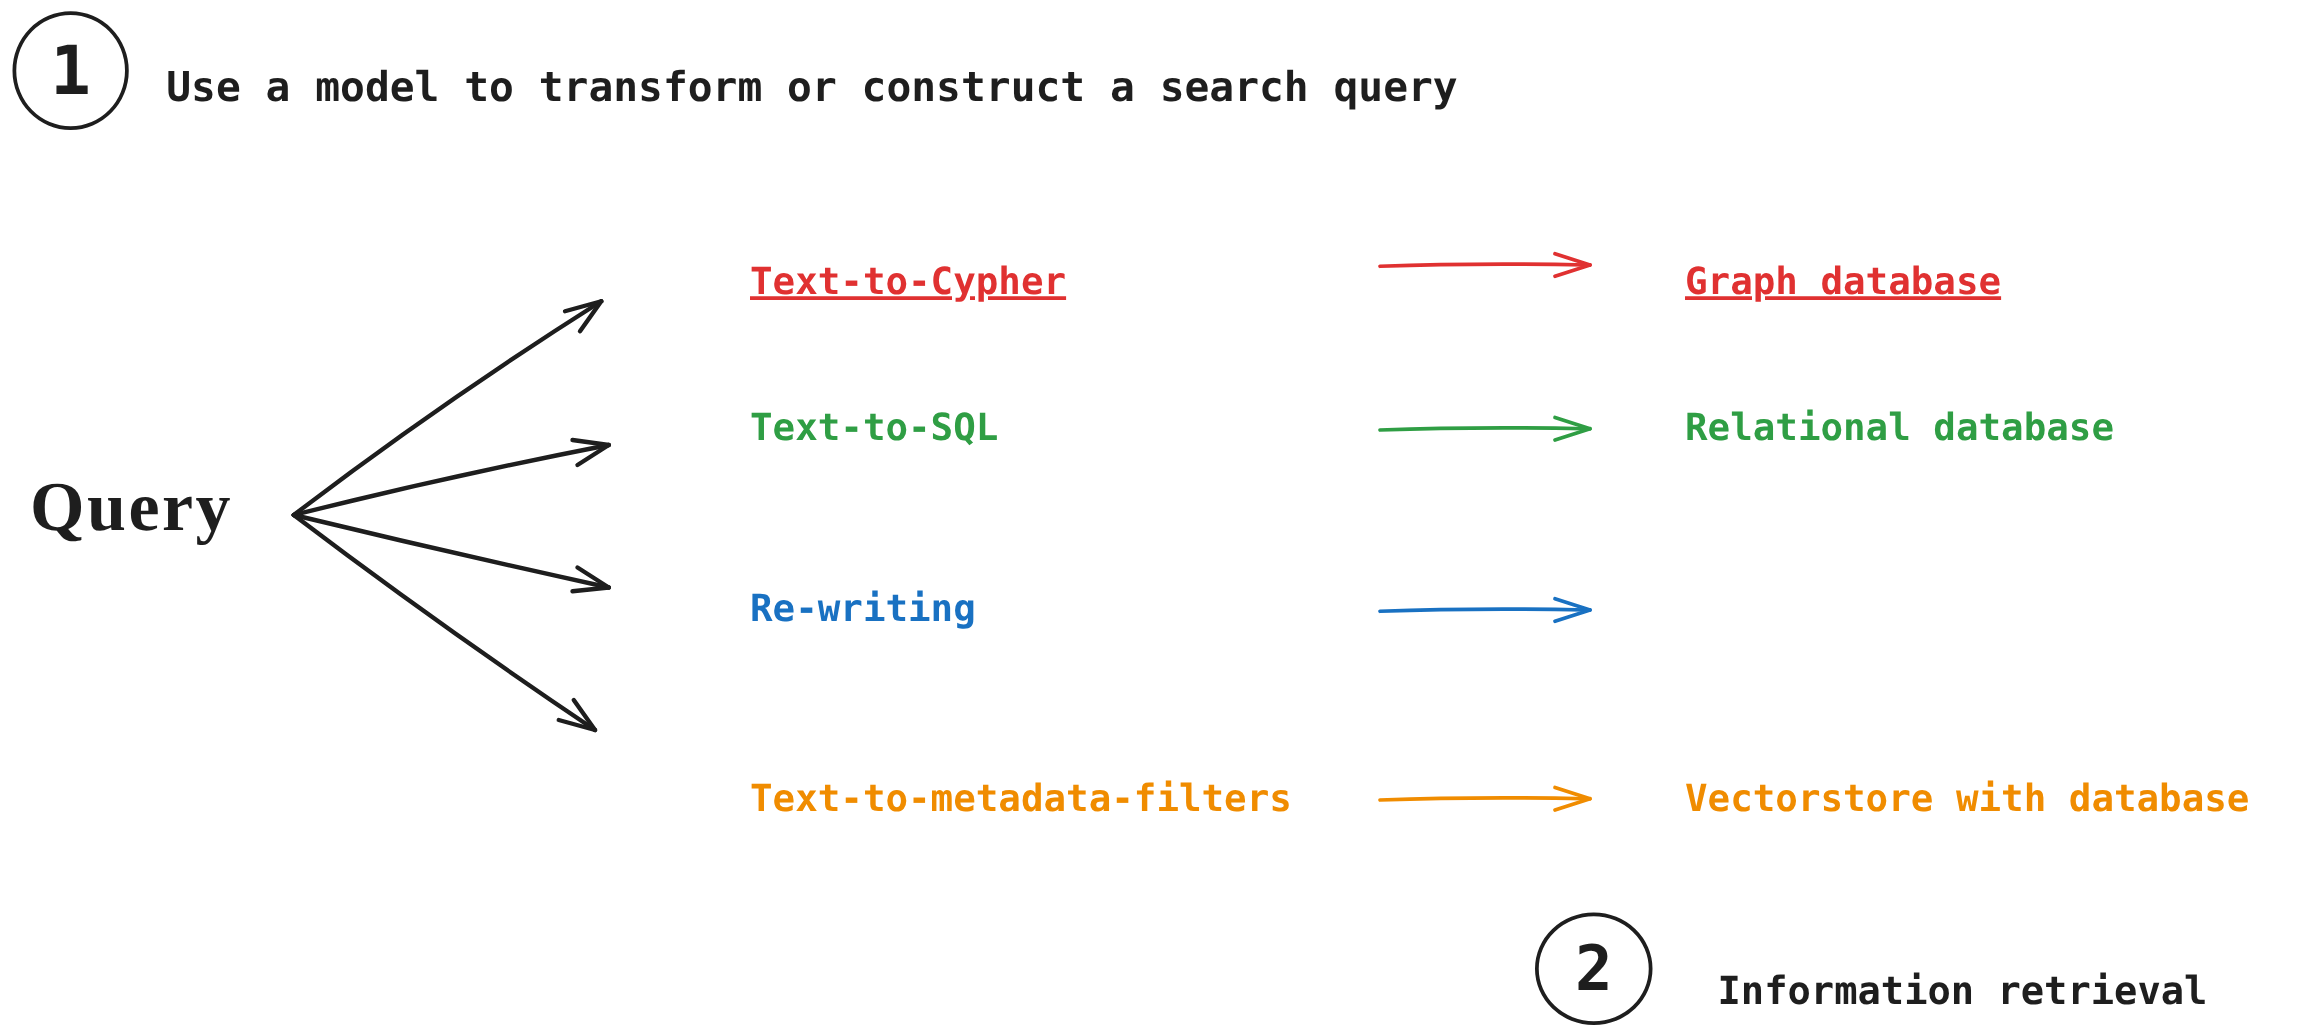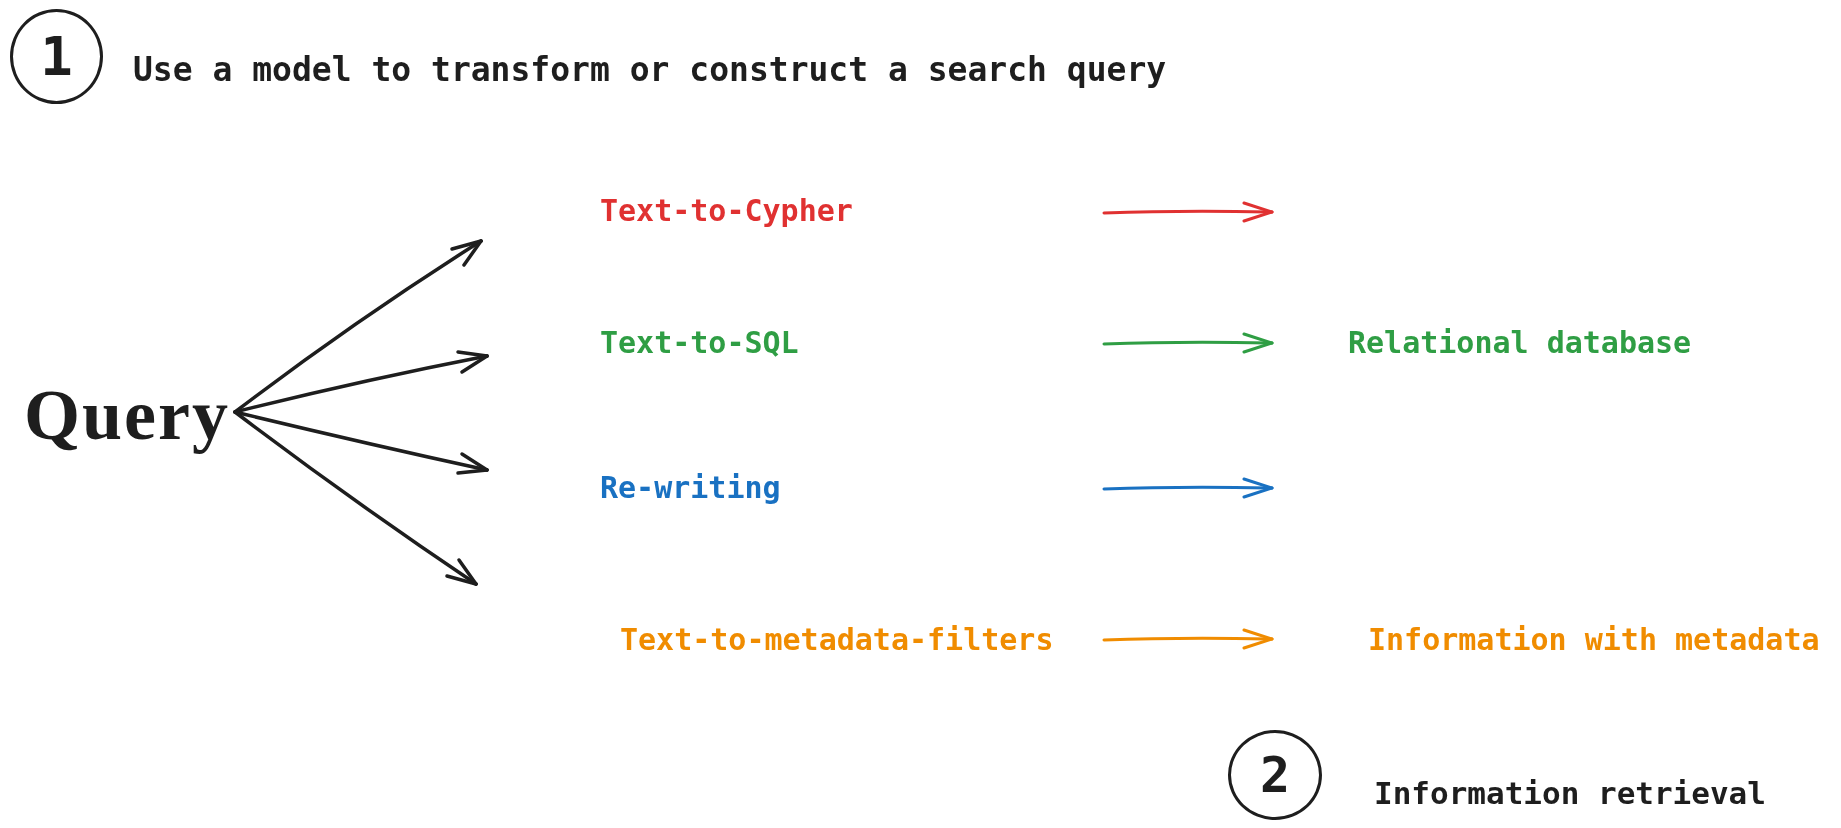--- a/index.html
+++ b/index.html
@@ -40,43 +40,43 @@
   #step2-circle { left: 1228px; top: 730px; width: 94px; height: 90px; }
   #step2-number { font-size: 50px; }
   #step2-label  { left: 1374px; top: 759px; font-size: 31px; text-align: center; }
 
   
   .query-word {
     position: absolute;
     left: 24px;
     top: 374px;
     font-family: cursive;
-    font-size: 72px;
+    font-size: 56px;
     font-weight: bold;
     color: #1e1e1e;
     letter-spacing: 2px;
     white-space: nowrap;
   }
 
   
   .fan-svg { position: absolute; left: 225px; top: 190px; }
 
   
   .row-label {
     position: absolute;
     font-weight: bold;
     font-size: 30px;
     line-height: 40px;
     white-space: nowrap;
   }
   .flow-arrow { position: absolute; }
-  .t1 { top: 191px; } .g1 { top: 198px; }
+  .t1 { top: 206px; text-decoration: underline; } .g1 { top: 198px; }
   .t2 { top: 323px; } .g2 { top: 329px; }
   .t3 { top: 468px; } .g3 { top: 474px; }
-  .t4 { top: 620px; margin-left: 20px; } .g4 { top: 625px; }
+  .t4 { top: 620px; } .g4 { top: 625px; }
   .src { left: 600px; }
   .arr { left: 1100px; }
   .dst { left: 1348px; }
 </style>
 </head>
 <body>
 
 <div class="canvas">
 
   <div id="step1-circle" class="badge-circle">
@@ -104,20 +104,21 @@
   </svg>
 
   <div class="row-label src t1" style="color: rgb(224, 49, 49);">Text-to-Cypher</div>
   <svg class="flow-arrow arr g1" width="185" height="28" viewBox="0 0 185 28">
     <g fill="none" stroke-width="3" stroke-linecap="round" stroke="#e03131">
       <path d="M4 15 C 60 13 120 13 169 14"></path>
       <path d="M172 14 L144 5"></path>
       <path d="M172 14 L144 23"></path>
     </g>
   </svg>
+  <div class="row-label dst t1" style="color: rgb(224, 49, 49);">Graph database</div>
 
   <div class="row-label src t2" style="color: rgb(47, 158, 68); text-align: right;">Text-to-SQL</div>
   <svg class="flow-arrow arr g2" width="185" height="28" viewBox="0 0 185 28">
     <g fill="none" stroke-width="3" stroke-linecap="round" stroke="#2f9e44">
       <path d="M4 15 C 60 13 120 13 169 14"></path>
       <path d="M172 14 L144 5"></path>
       <path d="M172 14 L144 23"></path>
     </g>
   </svg>
   <div class="row-label src t3" style="color: rgb(25, 113, 194);">Re-writing</div>
@@ -132,20 +133,20 @@
   </svg>
 
   <div class="row-label src t4" style="color: rgb(240, 140, 0);">Text-to-metadata-filters</div>
   <svg class="flow-arrow arr g4" width="185" height="28" viewBox="0 0 185 28">
     <g fill="none" stroke-width="3" stroke-linecap="round" stroke="#f08c00">
       <path d="M4 15 C 60 13 120 13 169 14"></path>
       <path d="M172 14 L144 5"></path>
       <path d="M172 14 L144 23"></path>
     </g>
   </svg>
-  <div class="row-label dst t4" style="color: rgb(240, 140, 0);">Information with metadata</div>
+  <div class="row-label dst t4" style="color: rgb(240, 140, 0);">Vectorstore with database</div>
 
   <div id="step2-circle" class="badge-circle">
     <span id="step2-number" class="badge-number">2</span>
   </div>
   <div id="step2-label" class="step-label">Information retrieval</div>
 
 </div>
 
 </body></html>

